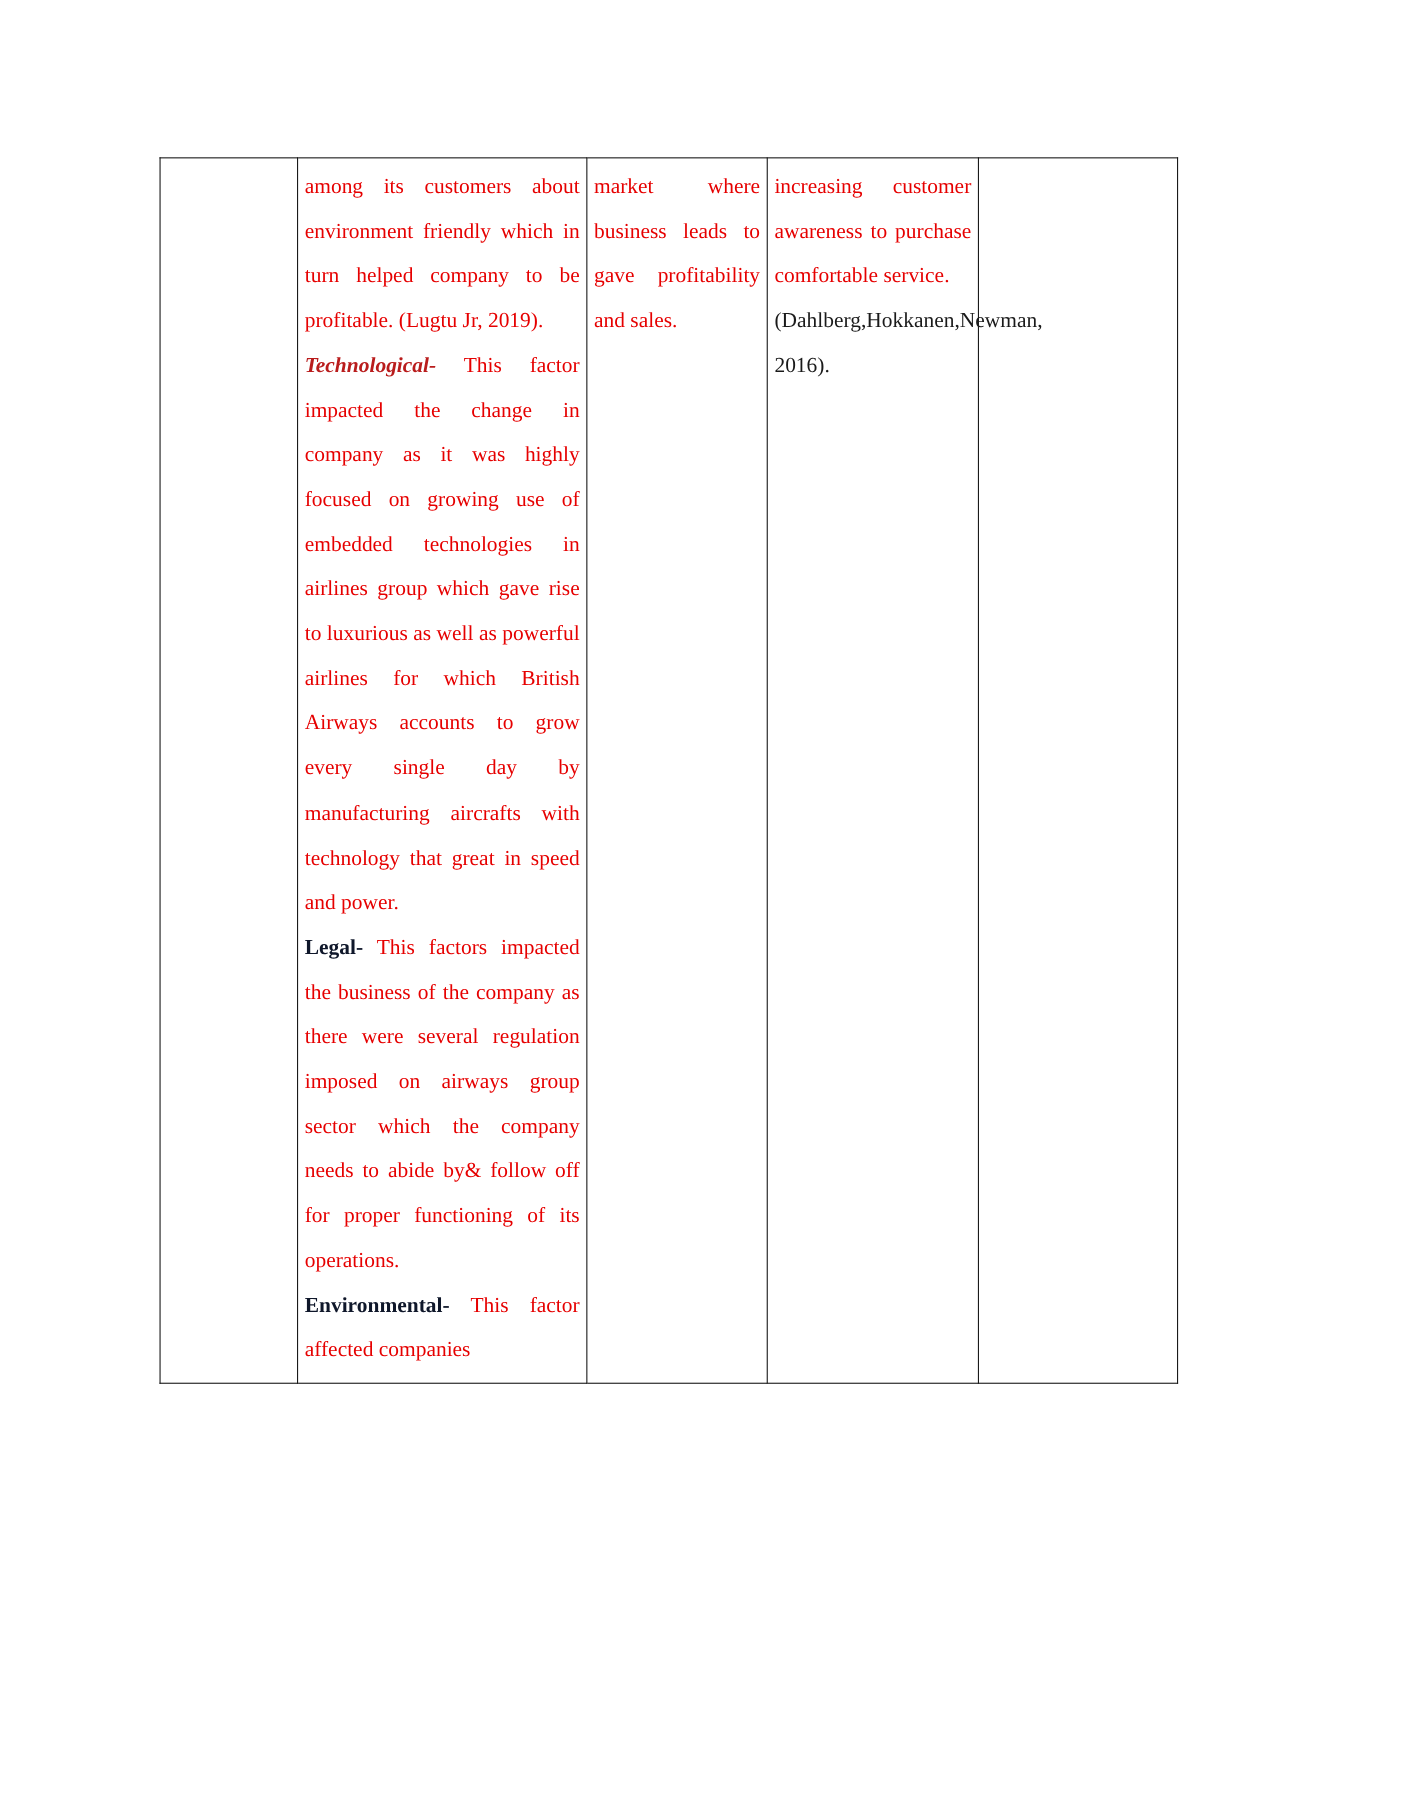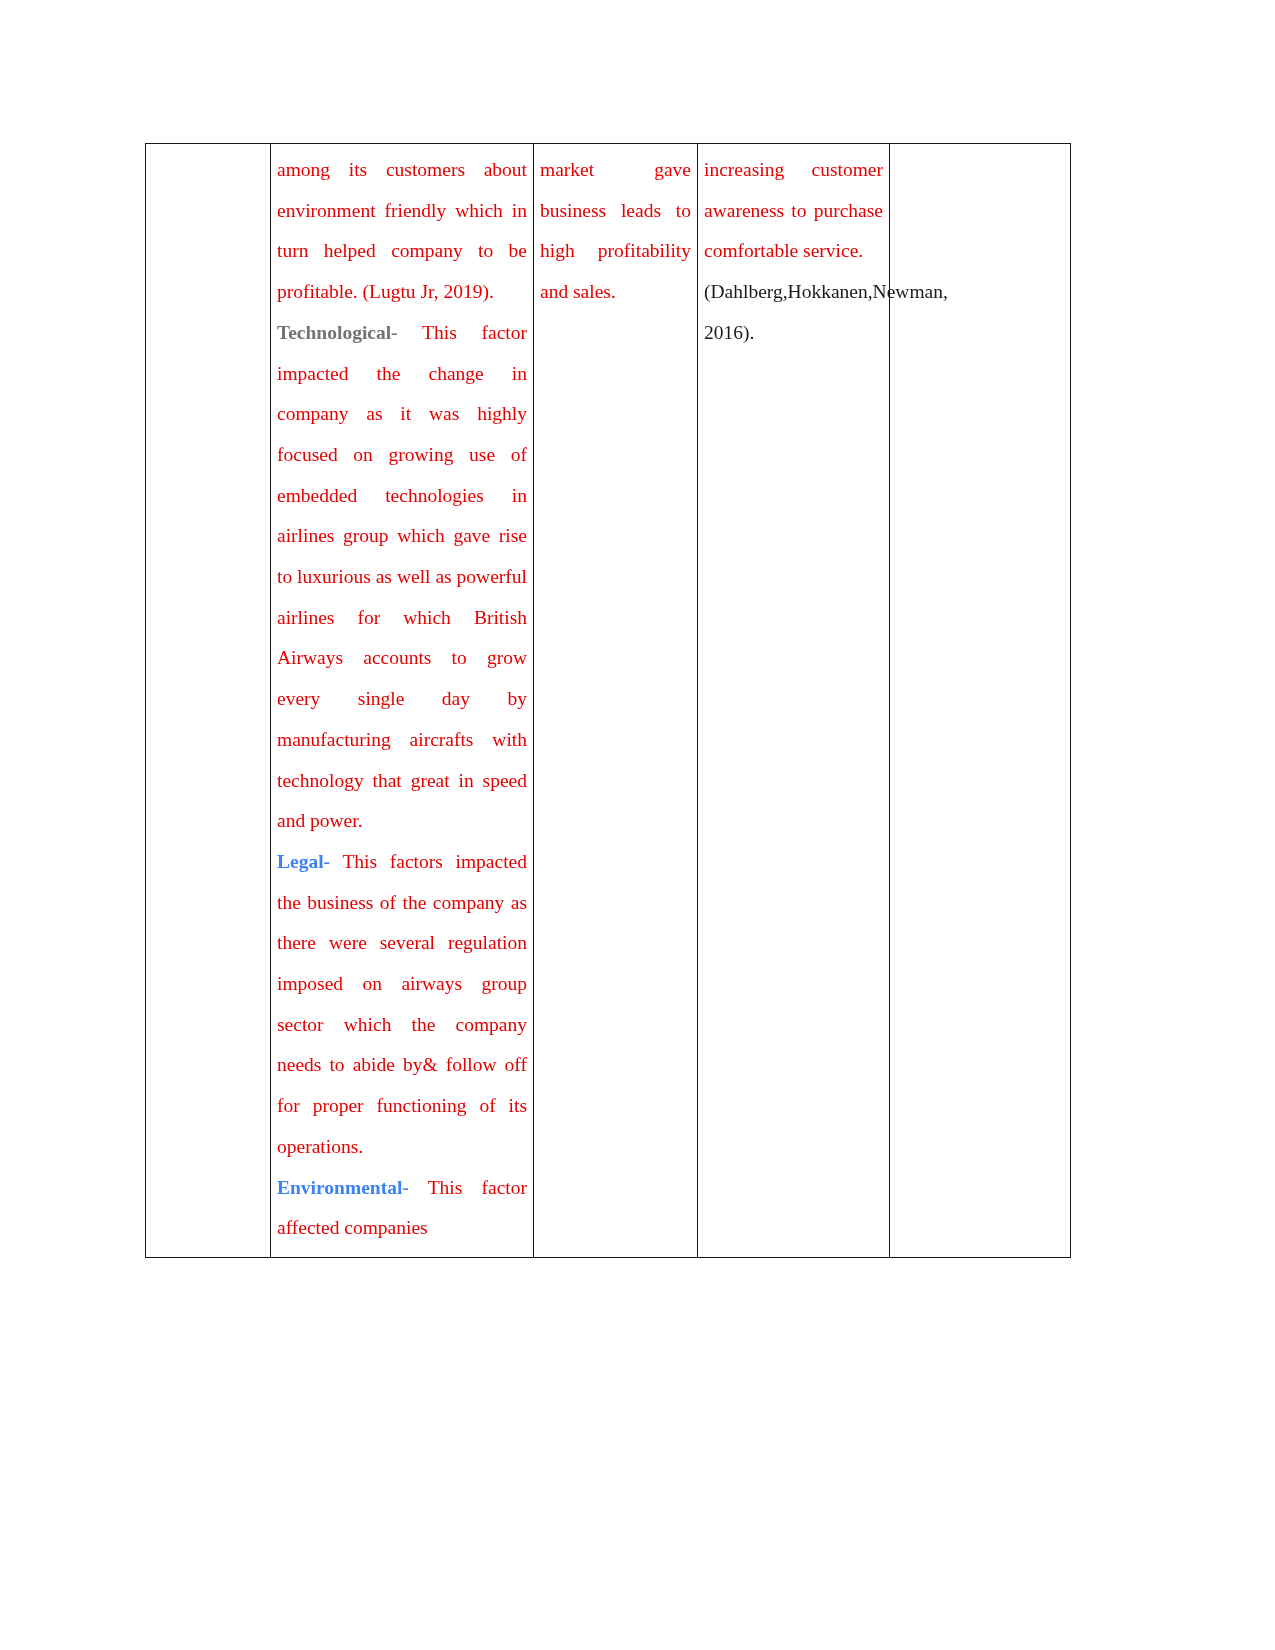--- a/index.html
+++ b/index.html
@@ -60,26 +60,27 @@
     text-align: justify;
     text-justify: inter-word;
   }
 
   .cell-text p:last-child {
     text-align-last: left;
   }
 
   .lead-red {
     font-weight: bold;
-    color: #737373;
+    color: #b91c1c;
+    font-style: italic;
   }
 
   .lead-black {
     font-weight: bold;
-    color: #3b82f6;
+    color: #0f172a;
   }
 
   .citation-black {
     color: #1a1a1a;
     margin-top: 16px;
   }
 
   .no-justify-last {
     text-align-last: left;
   }
@@ -113,21 +114,21 @@
           <div class="cell-text">
             <p><span>among its customers about environment friendly which in turn helped company to be profitable. (Lugtu Jr, 2019).</span></p>
             <p><span class="lead-red">Technological-</span><span> This factor impacted the change in company as it was highly focused on growing use of embedded technologies in airlines group which gave rise to luxurious as well as powerful airlines for which British Airways accounts to grow every single day by manufacturing aircrafts with technology that great in speed and power.</span></p>
             <p><span class="lead-black">Legal-</span><span> This factors impacted the business of the company as there were several regulation imposed on airways group sector which the company needs to abide by&amp; follow off for proper functioning of its operations.</span></p>
             <p class="para-final"><span class="lead-black">Environmental-</span><span> This factor affected companies</span></p>
           </div>
         </td>
 
         <td>
           <div class="cell-text">
-            <p><span>market gave business leads to high profitability and sales.</span></p>
+            <p><span>market where business leads to gave profitability and sales.</span></p>
           </div>
         </td>
 
         <td>
           <div class="cell-text">
             <p><span>increasing customer awareness to purchase comfortable service.</span></p>
             <p class="no-justify-last"><span class="citation-black">(Dahlberg,Hokkanen,Newman, 2016).</span></p>
           </div>
         </td>
 

